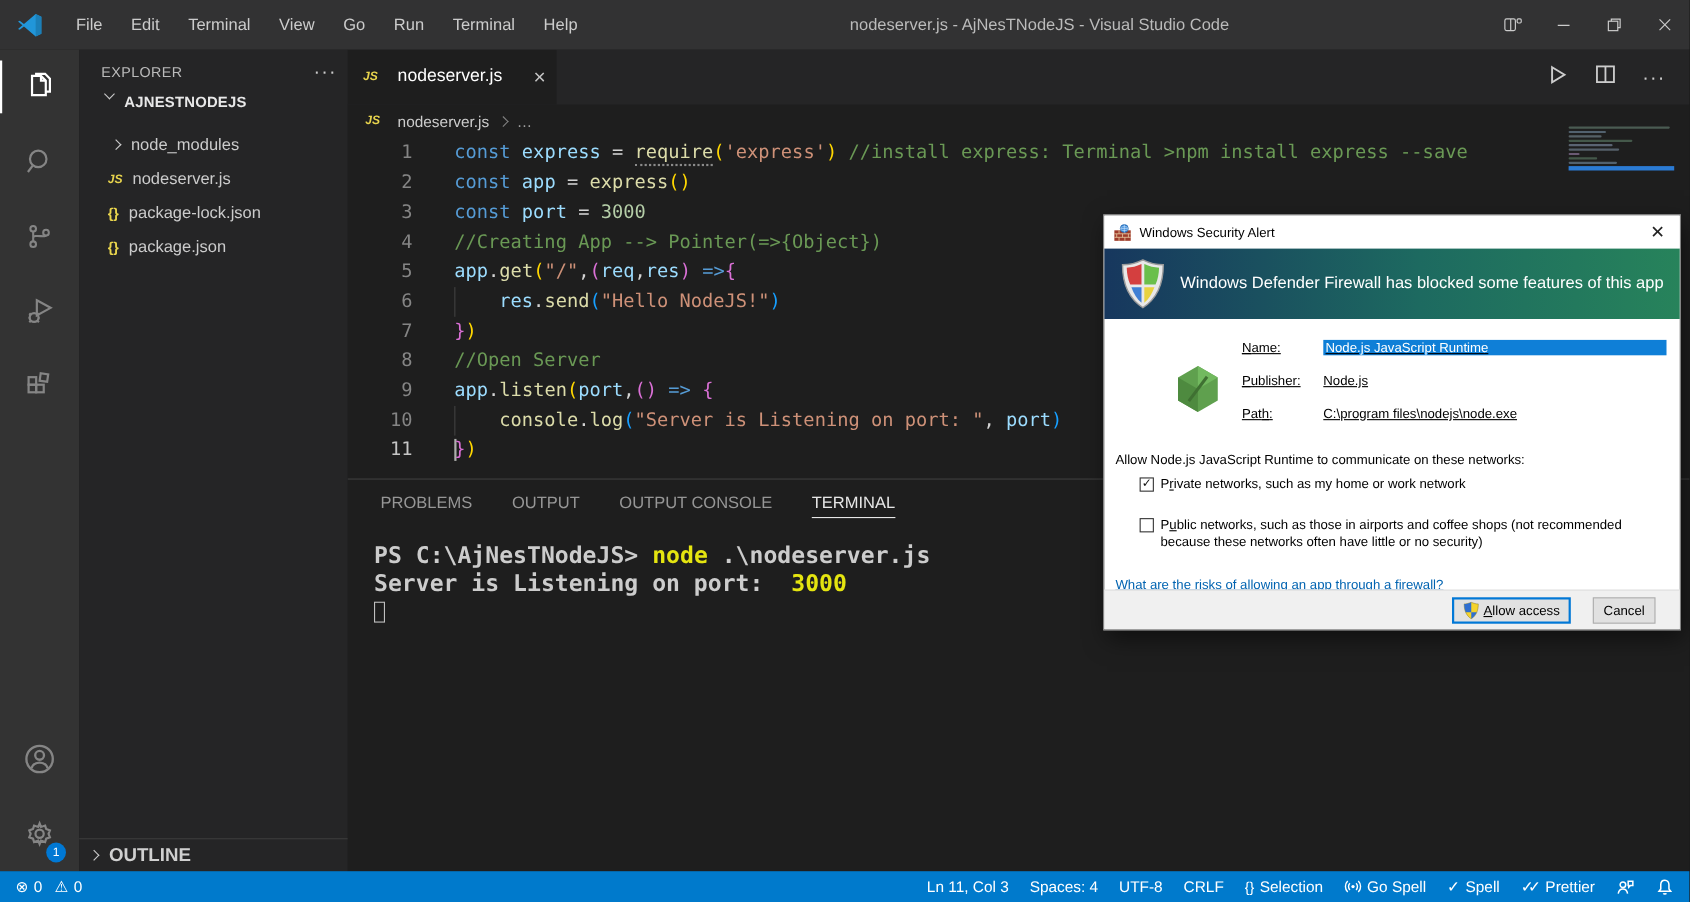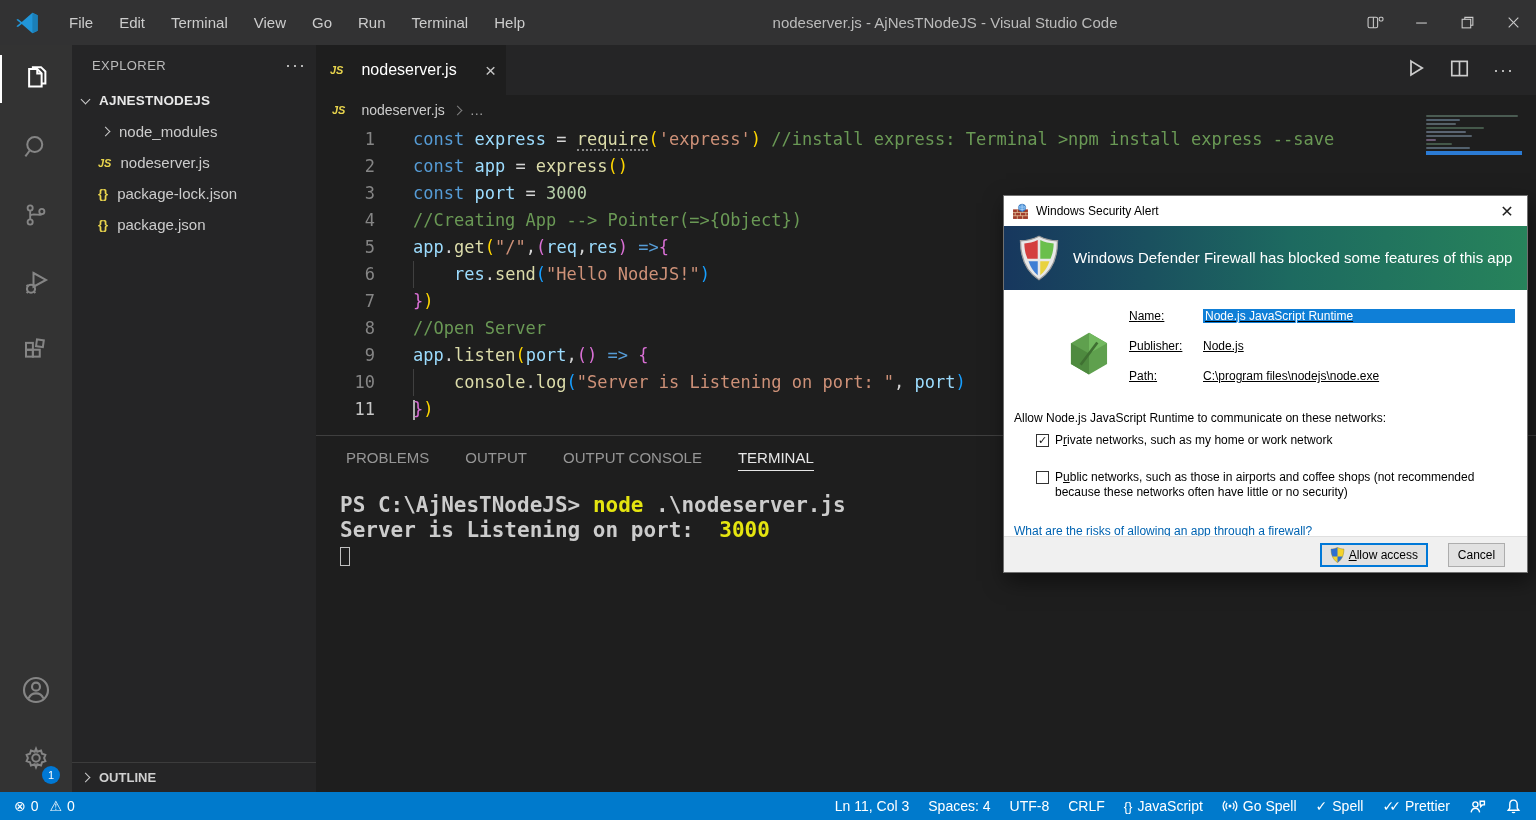--- a/index.html
+++ b/index.html
@@ -22,28 +22,28 @@
   .act-icon svg { stroke:#858585; fill:none; stroke-width:1.6; }
   .act-icon.active svg { stroke:#ffffff; }
   .act-icon.active::before { content:""; position:absolute; left:0; top:10px; bottom:10px; width:2px; background:#ffffff; }
   .act-bottom { margin-top:auto; }
   .badge { position:absolute; right:12px; bottom:8px; background:#0078d4; color:#fff; font-size:11px; width:18px; height:18px; border-radius:50%; display:flex; align-items:center; justify-content:center; }
 
   
   .sidebar { position:absolute; top:45px; left:72px; width:244px; bottom:28px; background:#252526; color:#cccccc; z-index:4; }
   .sidebar-header { display:flex; align-items:center; height:40px; padding:0 10px 0 20px; font-size:13px; letter-spacing:.4px; color:#bbbbbb; }
   .sidebar-header .more { margin-left:auto; font-size:18px; letter-spacing:1px; color:#cccccc; }
-  .tree-root { display:flex; align-items:center; height:31px; padding-left:6px; font-weight:bold; font-size:13.5px; color:#e8e8e8; letter-spacing:.2px; }
+  .tree-root { display:flex; height:31px; padding-left:20px; font-weight:bold; font-size:13.5px; color:#e8e8e8; letter-spacing:.2px; }
   .tree-item { display:flex; align-items:center; height:31px; padding-left:26px; font-size:15px; color:#cccccc; cursor:pointer; }
   .chev { display:inline-block; width:7px; height:7px; border-right:1.4px solid #cccccc; border-bottom:1.4px solid #cccccc; margin:0 10px 0 4px; }
   .chev.right { transform:rotate(-45deg); }
   .chev.down { transform:rotate(45deg); margin-top:-3px; }
   .js-badge { color:#e8d44d; font-weight:bold; font-size:11px; margin-right:9px; font-style:italic; }
   .brace-badge { color:#e8d44d; font-weight:bold; font-size:13px; margin-right:9px; }
-  .outline-row { position:absolute; bottom:0; left:0; right:0; height:30px; border-top:1px solid #3c3c3c; display:flex; align-items:center; padding-left:6px; font-weight:bold; font-size:13px; color:#d0d0d0;margin-top:19px; }
+  .outline-row { position:absolute; bottom:0; left:0; right:0; height:30px; border-top:1px solid #3c3c3c; display:flex; align-items:center; padding-left:6px; font-weight:bold; font-size:17px; color:#d0d0d0;margin-top:19px; }
 
   
   .editor-area { position:absolute; top:45px; left:316px; right:0; bottom:28px; background:#1e1e1e; }
   .tabs { height:50px; background:#252526; display:flex; }
   .tab { width:190px; background:#1e1e1e; display:flex; align-items:center; padding:0 10px 0 14px; gap:9px; color:#ffffff; font-size:16px; }
   .tab-close { margin-left:auto; color:#c5c5c5; font-size:19px; line-height:1; }
   .editor-actions { margin-left:auto; display:flex; align-items:center; gap:24px; padding-right:22px; color:#cccccc; }
   .editor-actions svg { stroke:#cccccc; fill:none; stroke-width:1.4; }
   .breadcrumb { height:30px; display:flex; align-items:center; padding-left:16px; font-size:14px; color:#a0a0a0; gap:7px; }
   .code { font-family:"DejaVu Sans Mono", monospace; font-size:17px; line-height:27px; padding-top:1px; }
@@ -316,21 +316,21 @@
       <span class="sb-item">
         <span>UTF-8</span>
       </span>
       <span class="sb-item">
         <span>CRLF</span>
       </span>
       <span class="sb-item">
         <span style="display: flex;">
           <span style="font-size:13px;">{}</span>
         </span>
-        <span>JavaScript</span>
+        <span>Selection</span>
       </span>
       <span class="sb-item">
         <span style="display: flex;">
           <svg width="16" height="16" viewBox="0 0 16 16">
             <circle cx="8" cy="8" r="1.5" fill="#ffffff" stroke="none"></circle>
             <path d="M5.2 11 a4.2 4.2 0 0 1 0-6 M10.8 5 a4.2 4.2 0 0 1 0 6 M3.2 13 a7 7 0 0 1 0-10 M12.8 3 a7 7 0 0 1 0 10" fill="none"></path>
           </svg>
         </span>
         <span>Go Spell</span>
       </span>

